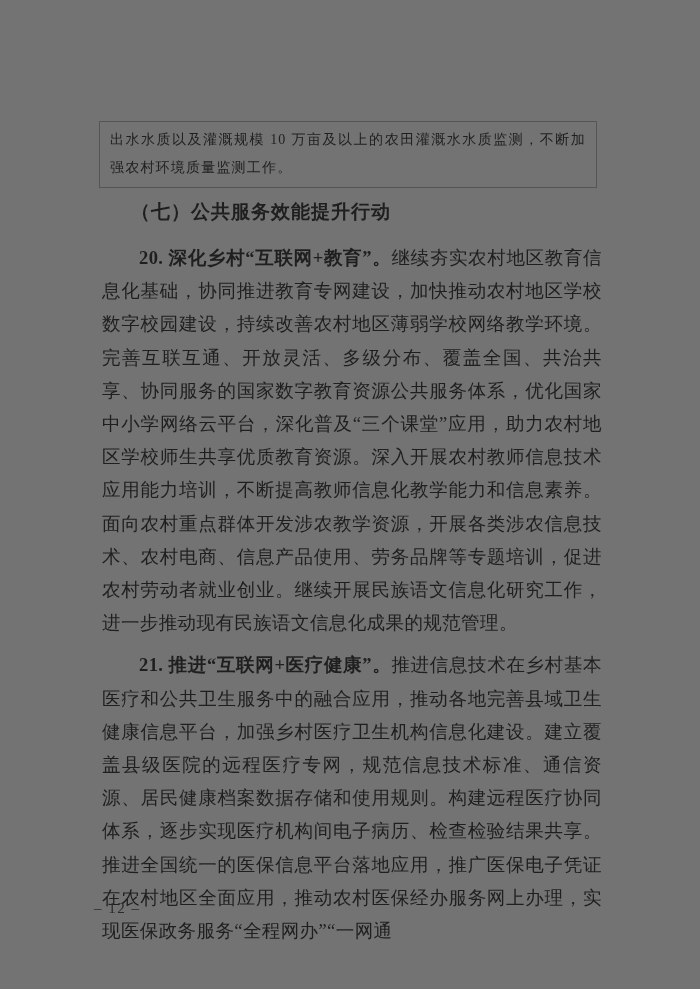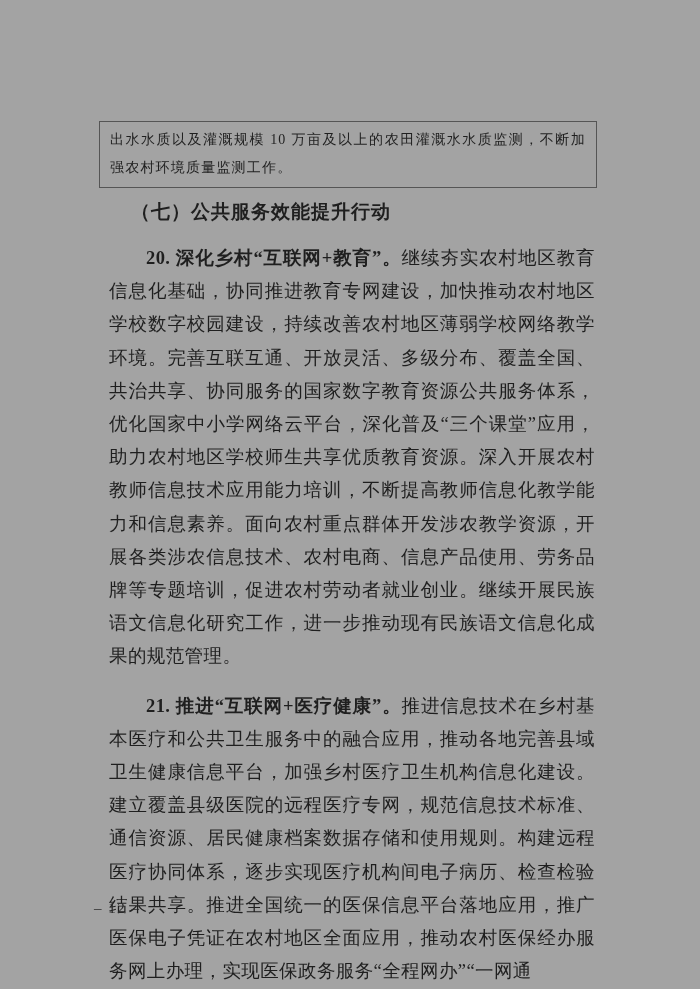--- a/index.html
+++ b/index.html
@@ -9,21 +9,21 @@
     height: 989px;
     background: #ffffff;
     position: relative;
     overflow: hidden;
     font-family: "Liberation Serif", "DejaVu Serif", serif;
     color: #1f1f1f;
   }
   .doc-page {
     position: absolute;
     inset: 0;
-    background: #a3a3a3;
+    background: #737373;
   }
   .content {
     position: absolute;
     left: 93px;
     top: 121px;
     width: 518px;
   }
   .carryover-box {
     margin-left: 6px;
     width: 498px;
@@ -39,21 +39,21 @@
   }
   .section-heading {
     margin: 10px 0 16px 0;
     font-size: 19px;
     font-weight: bold;
     line-height: 28px;
     text-indent: 2em;
     letter-spacing: 1px;
   }
   .para {
-    margin: 16px;
+    margin: 9px;
     font-size: 18.5px;
     line-height: 33.2px;
     text-align: justify;
     text-indent: 2em;
     letter-spacing: 0.4px;
   }
   .para .lead { font-weight: bold; }
   .page-number {
     position: absolute;
     left: 94px;

